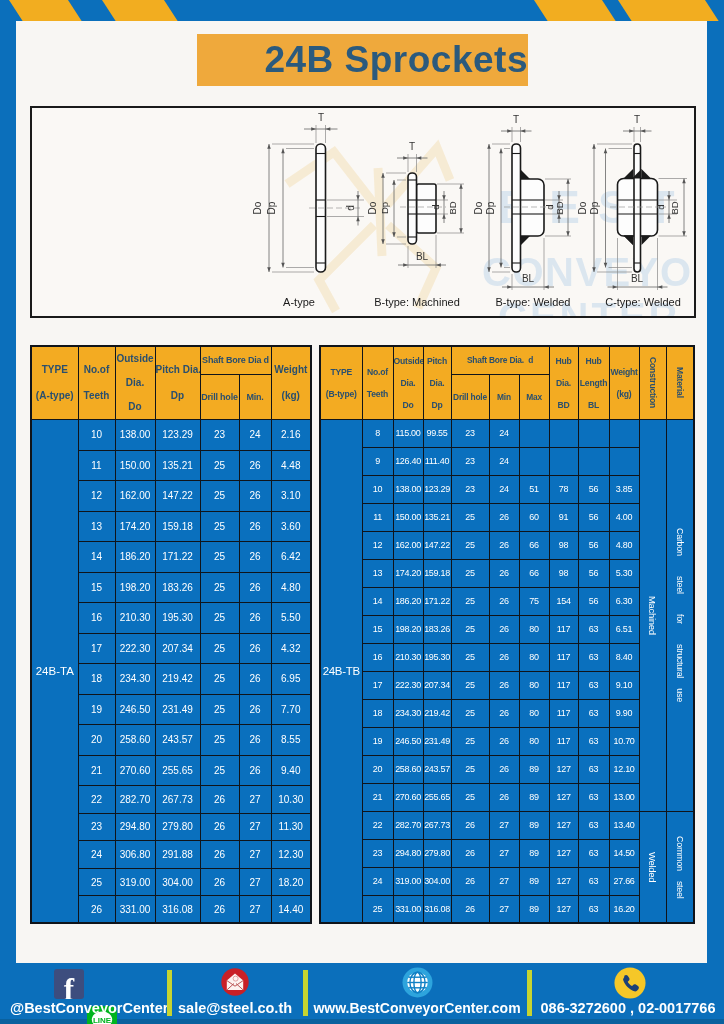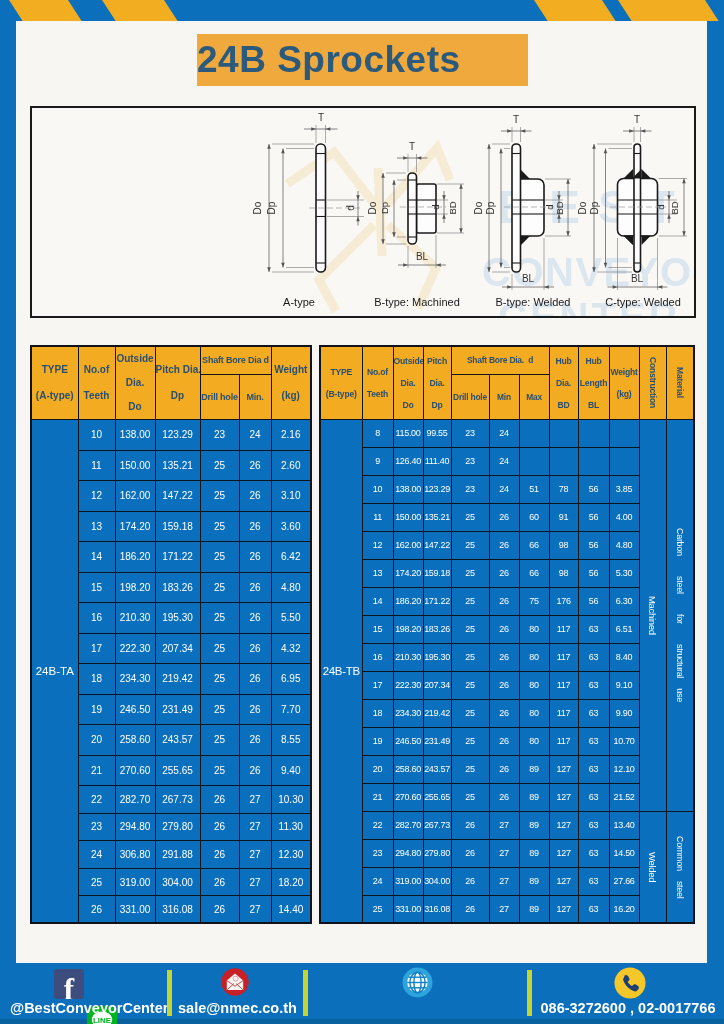--- a/index.html
+++ b/index.html
@@ -6,21 +6,21 @@
   font-family:"Liberation Sans",sans-serif; }
 #page { position:relative; width:724px; height:1024px; }
 
 #band { position:absolute; left:0; top:0; width:724px; height:21px; background:#0b6fbb; overflow:hidden; }
 .stripe { position:absolute; top:0; height:21px; background:#f2ad20; transform:skewX(33deg); transform-origin:top left; }
 
 #bl { position:absolute; left:0; top:21px; width:16px; height:942px; background:#0b6fbb; }
 #br { position:absolute; left:707px; top:21px; width:17px; height:942px; background:#0b6fbb; }
 
 #title { position:absolute; left:197px; top:34px; width:331px; height:52px; background:#efa93c;
-  color:#2b5a7d; font-weight:bold; font-size:37px; text-align:left; line-height:51px; letter-spacing:0.5px; }
+  color:#2b5a7d; font-weight:bold; font-size:37px; text-align:right; line-height:51px; letter-spacing:0.5px; }
 
 #dbox { position:absolute; left:30px; top:106px; width:666px; height:212px; background:#faf8f5;
   border:2px solid #1a1a1a; overflow:hidden; }
 #specs { position:absolute; left:7px; top:57px; color:#27536e; font-weight:bold; font-size:13px; line-height:17.4px; white-space:pre; }
 
 .tb { position:absolute; border-collapse:collapse; table-layout:fixed; background:#0a70be; }
 .tb td { border:1px solid #10141a; text-align:center; vertical-align:middle;
   color:#fff; font-size:10px; padding:0; overflow:hidden; }
 .tb { border:2px solid #10141a; }
 .tb td.hd { background:#f3ab22; color:#2a4f6e; font-weight:bold; font-size:10px; line-height:24px; }
@@ -273,21 +273,21 @@
           <td>23</td>
           <td>24</td>
           <td>2.16</td>
         </tr>
 <tr style="height:30.5px">
           <td>11</td>
           <td>150.00</td>
           <td>135.21</td>
           <td>25</td>
           <td>26</td>
-          <td>2.60</td>
+          <td>4.48</td>
         </tr>
 <tr style="height:30.5px">
           <td>12</td>
           <td>162.00</td>
           <td>147.22</td>
           <td>25</td>
           <td>26</td>
           <td>3.10</td>
         </tr>
 <tr style="height:30.5px">
@@ -506,21 +506,21 @@
           <td>56</td>
           <td>5.30</td>
         </tr>
 <tr style="height:28px">
           <td>14</td>
           <td>186.20</td>
           <td>171.22</td>
           <td>25</td>
           <td>26</td>
           <td>75</td>
-          <td>176</td>
+          <td>154</td>
           <td>56</td>
           <td>6.30</td>
         </tr>
 <tr style="height:28px">
           <td>15</td>
           <td>198.20</td>
           <td>183.26</td>
           <td>25</td>
           <td>26</td>
           <td>80</td>
@@ -585,21 +585,21 @@
         </tr>
 <tr style="height:28px">
           <td>21</td>
           <td>270.60</td>
           <td>255.65</td>
           <td>25</td>
           <td>26</td>
           <td>89</td>
           <td>127</td>
           <td>63</td>
-          <td>21.52</td>
+          <td>13.00</td>
         </tr>
 <tr style="height:28px">
           <td>22</td>
           <td>282.70</td>
           <td>267.73</td>
           <td>26</td>
           <td>27</td>
           <td>89</td>
           <td>127</td>
           <td>63</td>
@@ -652,32 +652,33 @@
         <text x="15" y="16.6" text-anchor="middle" font-family="Liberation Sans,sans-serif" font-weight="bold" font-size="8" fill="#00b41f">LINE</text>
       </svg></div>
   <div class="ftxt" style="left:10px;width:156px">@BestConveyorCenter</div>
   <div class="fdiv" style="left:167px"></div>
   <div style="position:absolute;left:221px;top:968px"><svg width="28" height="28" viewBox="0 0 28 28">
         <circle cx="14" cy="14" r="13.7" fill="#c92027"></circle>
         <path d="M5.8 12.5 L14 5.6 L22.2 12.5 V22 H5.8 Z" fill="#fdf3f0"></path>
         <path d="M5.9 12.6 L14 18.2 L22.1 12.6 M6 21.8 L13 15.5 M22 21.8 L15 15.5" fill="none" stroke="#b55" stroke-width="1"></path>
         <circle cx="14.6" cy="10.6" r="2.5" fill="none" stroke="#d99" stroke-width="0.9"></circle>
       </svg></div>
-  <div class="ftxt" style="left:178px;width:114px">sale@nmec.co.th</div>
+  <div class="ftxt" style="left:178px;width:114px">sale@steel.co.th</div>
   <div class="fdiv" style="left:303px"></div>
   <div style="position:absolute;left:402px;top:967px"><svg width="31" height="31" viewBox="0 0 31 31">
         <circle cx="15.5" cy="15.5" r="15" fill="#2da4dd"></circle>
         <circle cx="15.5" cy="15.5" r="10.3" fill="#fff"></circle>
         <g stroke="#1080c4" stroke-width="1.4" fill="none">
           <ellipse cx="15.5" cy="15.5" rx="3.6" ry="10.3"></ellipse>
           <ellipse cx="15.5" cy="15.5" rx="7.6" ry="10.3"></ellipse>
           <line x1="5.2" y1="15.5" x2="25.8" y2="15.5"></line>
           <line x1="6.5" y1="10.2" x2="24.5" y2="10.2"></line>
           <line x1="6.5" y1="20.8" x2="24.5" y2="20.8"></line>
         </g>
       </svg></div>
+  <div class="ftxt" style="left:313px;width:208px;font-size:14px">www.BestConveyorCenter.com</div>
   <div class="fdiv" style="left:527px"></div>
   <div style="position:absolute;left:614px;top:967px"><svg width="32" height="32" viewBox="0 0 28 28">
         <circle cx="14" cy="14" r="13.6" fill="#f5c728"></circle>
         <path d="M9.2 7.4 c1 -0.8 2.2 -0.6 2.8 0.3 l1.3 1.9 c0.5 0.8 0.3 1.8 -0.4 2.4 l-0.9 0.8 c0.5 1.3 2.6 3.4 3.9 3.9 l0.8 -0.9 c0.6 -0.7 1.6 -0.9 2.4 -0.4 l1.9 1.3 c0.9 0.6 1.1 1.9 0.3 2.8 l-1 1.1 c-0.7 0.7 -1.7 1 -2.6 0.7 c-4.3 -1.4 -8.2 -5.3 -9.6 -9.6 c-0.3 -0.9 0 -1.9 0.7 -2.6 z" fill="#1b3f77"></path>
       </svg></div>
   <div class="ftxt" style="left:537px;width:182px;font-size:14.5px">086-3272600 , 02-0017766</div>
 </div>
 
 </body></html>

